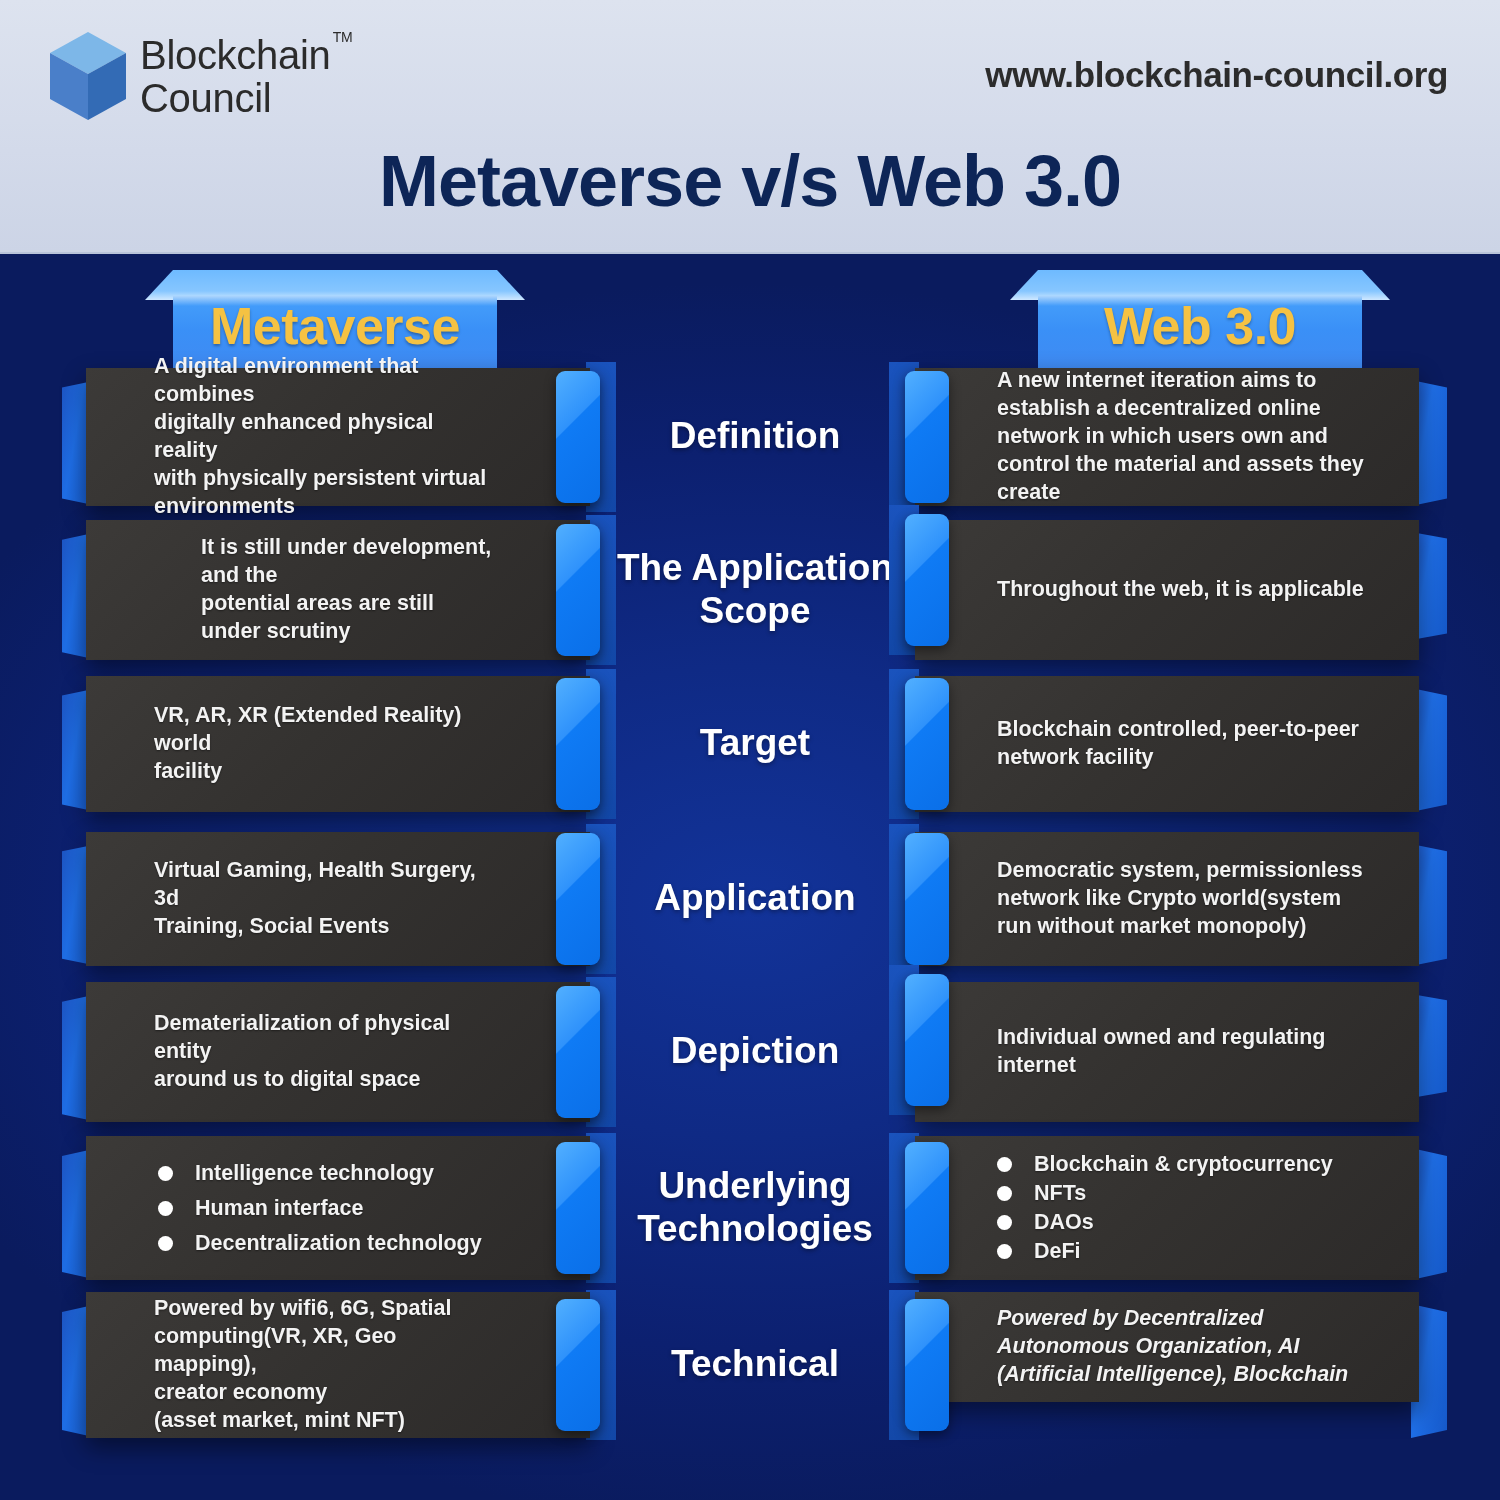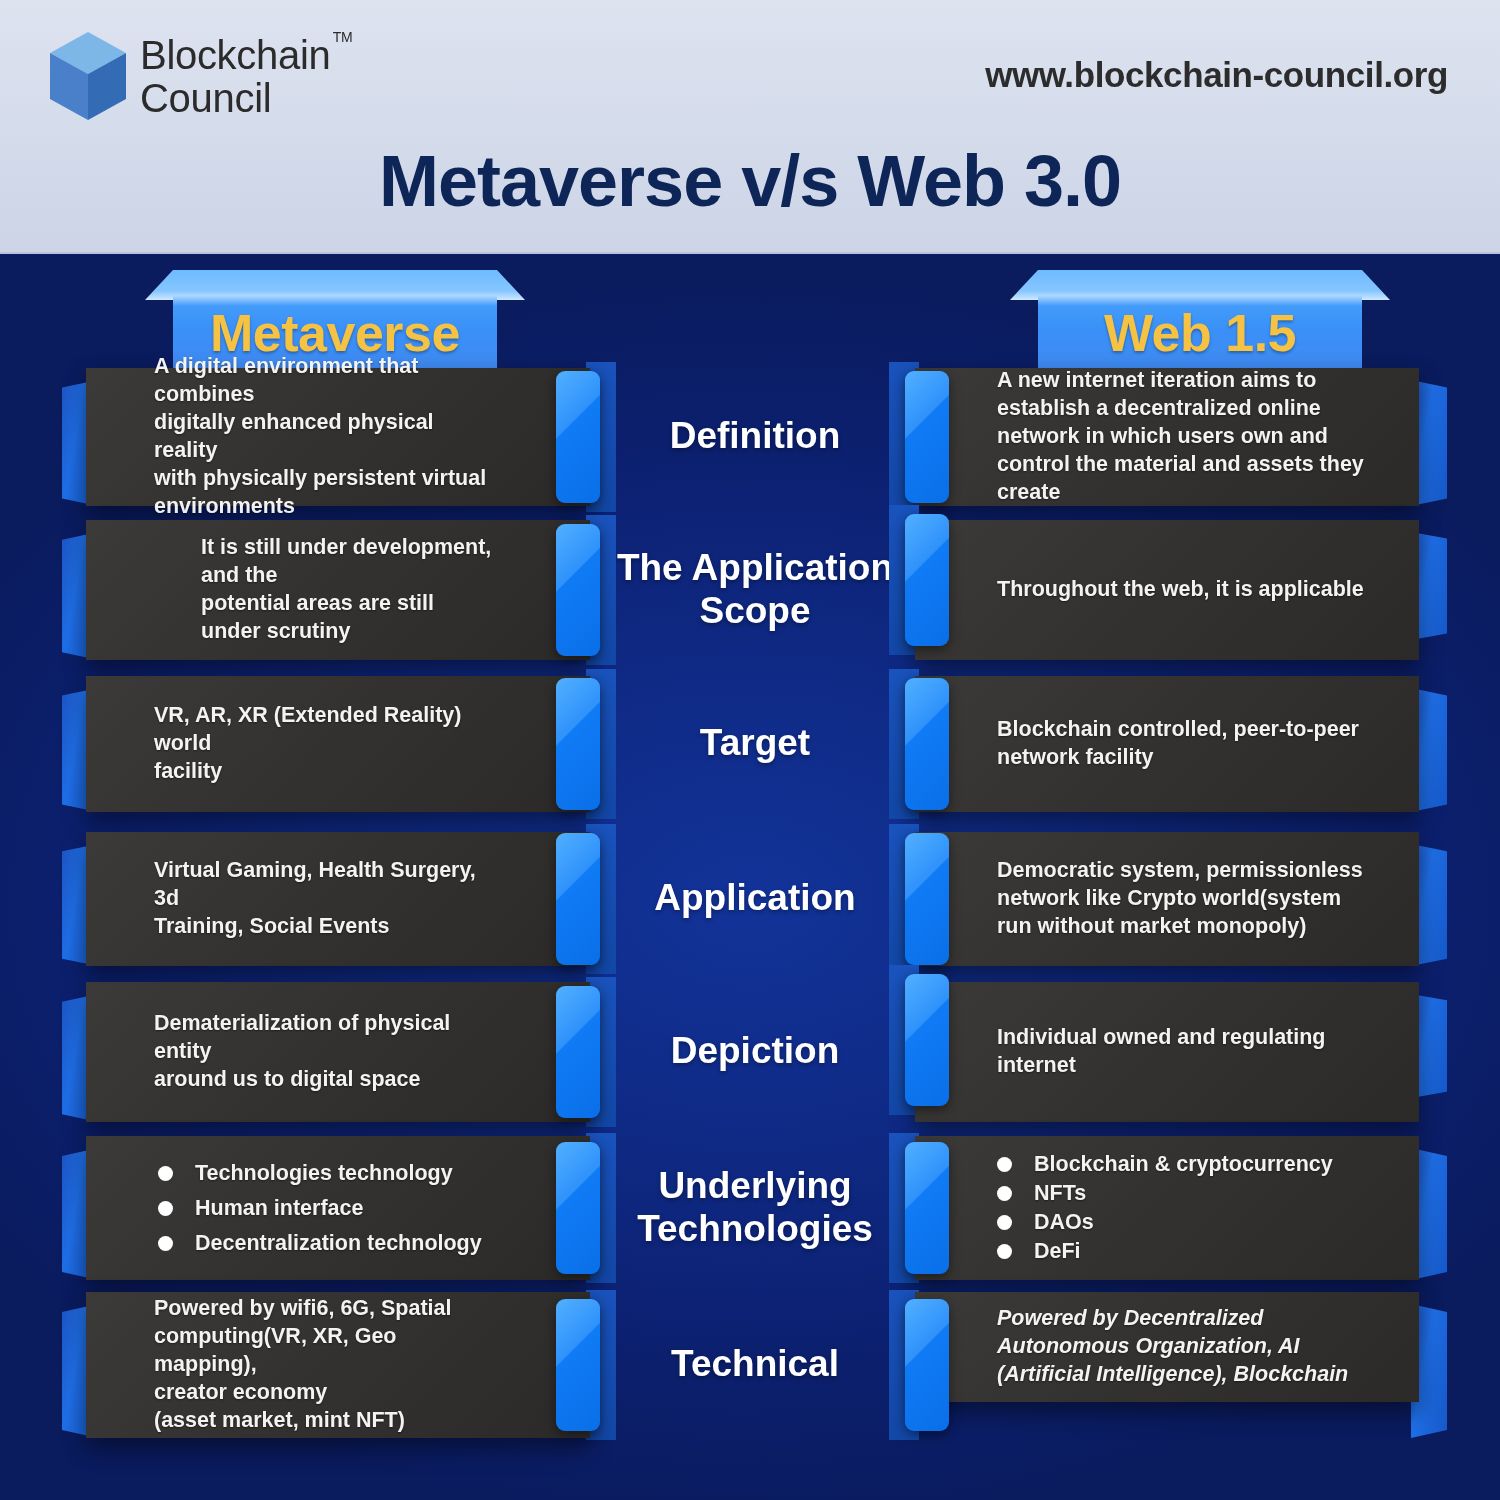--- a/index.html
+++ b/index.html
@@ -98,21 +98,21 @@
     width: 380px; height: 28px;
   }
   .slab-top svg { display: block; }
 
   .slab-face {
     position: absolute;
     left: 28px; top: 26px;
     width: 324px; height: 74px;
     background: linear-gradient(180deg, #46a0fb 0%, #3a90f7 45%, #3f8af2 100%);
     display: flex;
-    align-items: center;
+    align-items: flex-start;
     justify-content: center;
   }
   .slab-face::before {
     content: "";
     position: absolute;
     left: 0; top: 0; right: 0; height: 10px;
     background: linear-gradient(180deg, rgba(255,255,255,0.55), rgba(255,255,255,0));
   }
   .col-title {
     position: relative;
@@ -282,21 +282,21 @@
           <linearGradient id="topgradR" x1="0" y1="0" x2="0" y2="1">
             <stop offset="0%" stop-color="#6ebaff"></stop>
             <stop offset="70%" stop-color="#86c6ff"></stop>
             <stop offset="100%" stop-color="#cfe8ff"></stop>
           </linearGradient>
         </defs>
         <polygon points="28,0 352,0 380,30 0,30" fill="url(#topgradR)"></polygon>
       </svg>
     </div>
     <div class="slab-face">
-      <span class="col-title">Web 1.5</span>
+      <span class="col-title">Web 3.0</span>
     </div>
   </div>
 
   <div class="rows" id="rows-container">
       <div class="center-label" style="top: 414px;">Definition</div>
       <div class="row" style="top: 368px; height: 138px;">
         <div class="cell left" style="height: 138px;">
           <div class="ribbon"></div>
           <div class="tab-shadow"></div>
           <div class="card" style="height: 138px;">
@@ -409,21 +409,21 @@
       <div class="center-label" style="top: 1164px;">Underlying
 Technologies</div>
       <div class="row" style="top: 1136px; height: 144px;">
         <div class="cell left" style="height: 144px;">
           <div class="ribbon"></div>
           <div class="tab-shadow"></div>
           <div class="card" style="height: 144px;">
             <ul class="bullets">
               <li>
                 <span class="bullet-dot"></span>
-                <span>Technologies technology</span>
+                <span>Intelligence technology</span>
               </li>
               <li>
                 <span class="bullet-dot"></span>
                 <span>Human interface</span>
               </li>
               <li>
                 <span class="bullet-dot"></span>
                 <span>Decentralization technology</span>
               </li>
             </ul>

